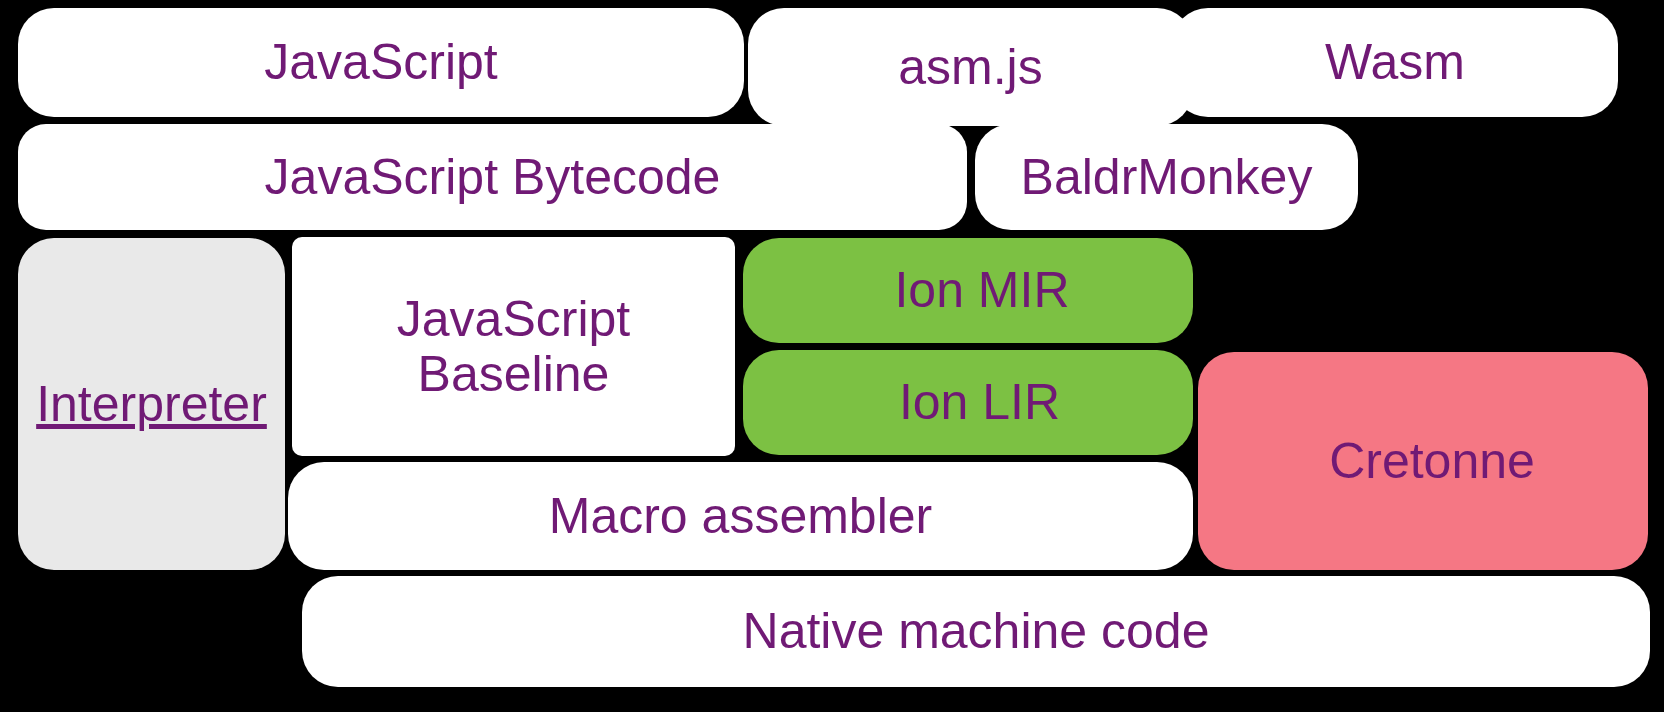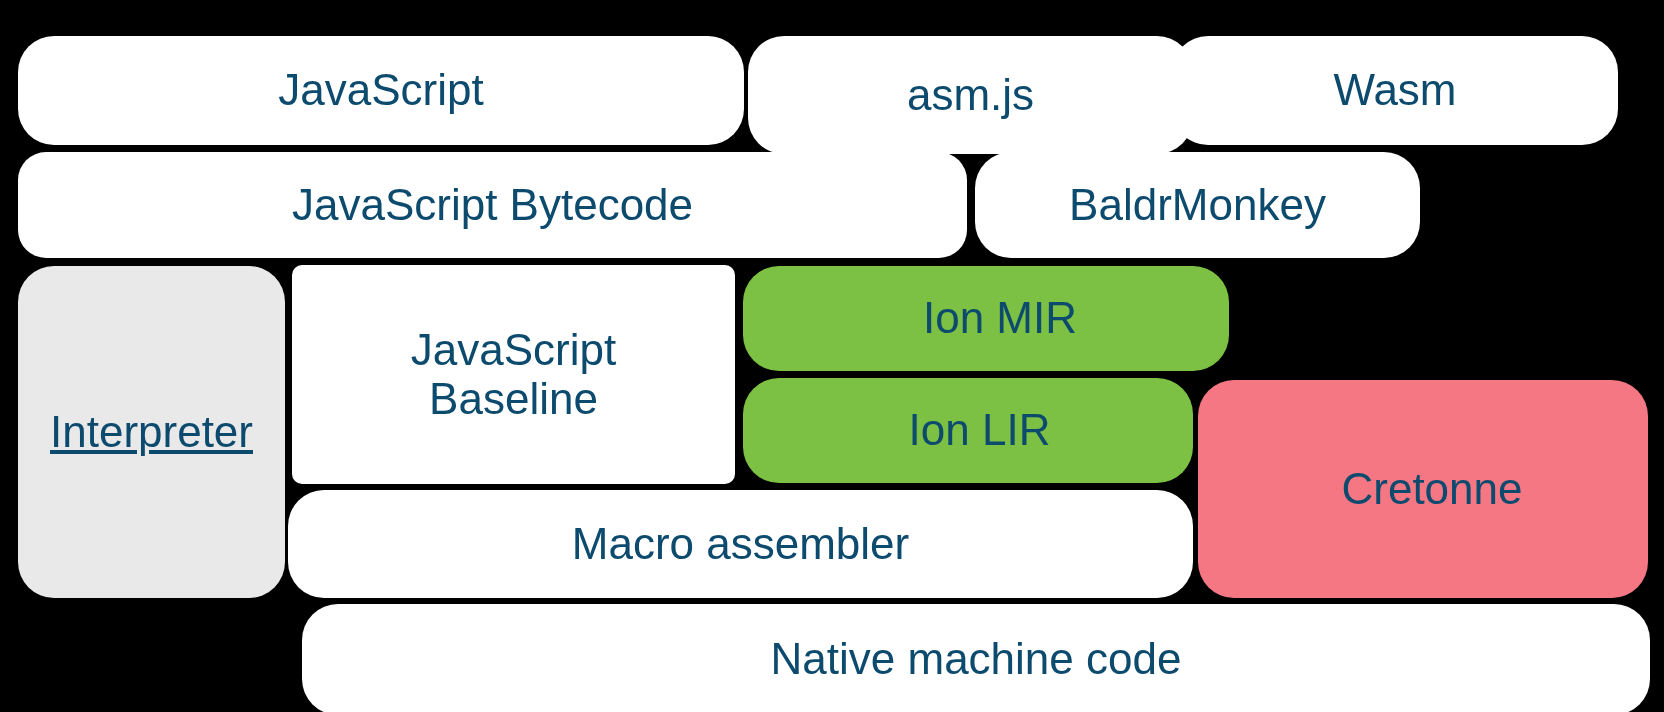--- a/index.html
+++ b/index.html
@@ -12,42 +12,41 @@
     width: 1664px;
     height: 712px;
     background: #000000;
     overflow: hidden;
     font-family: "Liberation Sans", "DejaVu Sans", sans-serif;
   }
   .box {
     position: absolute;
     border-radius: 36px;
     background: #ffffff;
-    color: #0c4a6e;
-    font-size: 44px;
+    color: #701a75;
+    font-size: 50px;
     line-height: 1.1;
     display: flex;
     align-items: center;
     justify-content: center;
     text-align: center;
     box-sizing: border-box;
     white-space: pre-line;
-    margin-top: 28px;
   }
   
   .b-javascript          { left: 18px;   top: 8px;   width: 726px;  height: 109px; }
   .b-asmjs               { left: 748px;  top: 8px;   width: 445px;  height: 118px; }
   .b-wasm                { left: 1172px; top: 8px;   width: 446px;  height: 109px; }
   
   .b-js_bytecode         { left: 18px;   top: 124px; width: 949px;  height: 106px; }
-  .b-baldrmonkey         { left: 975px;  top: 124px; width: 445px;  height: 106px; }
+  .b-baldrmonkey         { left: 975px;  top: 124px; width: 383px;  height: 106px; }
   
   .b-interpreter         { left: 18px;   top: 238px; width: 267px;  height: 332px; }
   .b-js_baseline         { left: 292px;  top: 237px; width: 443px;  height: 219px; padding: 0 30px; }
-  .b-ion_mir             { left: 743px;  top: 238px; width: 486px;  height: 105px; padding-left: 28px; }
+  .b-ion_mir             { left: 743px;  top: 238px; width: 450px;  height: 105px; padding-left: 28px; }
   .b-ion_lir             { left: 743px;  top: 350px; width: 450px;  height: 105px; }
   .b-cretonne            { left: 1198px; top: 352px; width: 450px;  height: 218px; padding-left: 18px; }
   
   .b-macro_assembler     { left: 288px;  top: 462px; width: 905px;  height: 108px; }
   
   .b-native_machine_code { left: 302px;  top: 576px; width: 1348px; height: 111px; }
 </style>
 </head>
 <body>
 

